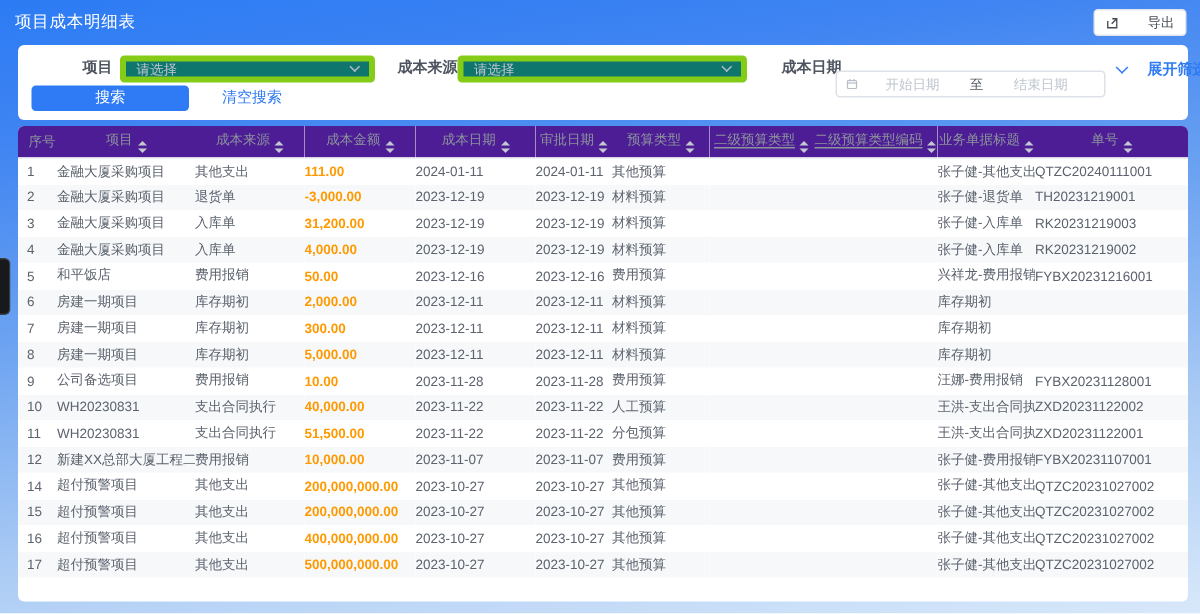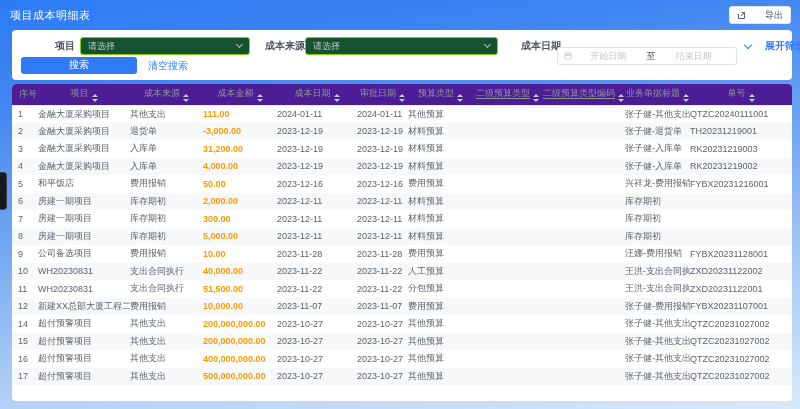--- a/index.html
+++ b/index.html
@@ -30,45 +30,45 @@
   
   .filter-card {
     position:absolute; left:12px; top:30px; width:780px; height:50px;
     background:#ffffff; border-radius:4px;
   }
   .flabel { position:absolute; top:7px; height:18px; line-height:18px; font-size:10px; color:#4e5560; font-weight:bold; }
   .lbl-project { left:43px; }
   .lbl-source  { left:253px; }
   .lbl-date    { left:509px; }
   .fselect {
-    position:absolute; top:7px; height:18px; border:1px solid #84cc16; border-radius:3px;
-    background:#14532d; display:flex; align-items:center; padding:0 7px; font-size:9px; color:#bfc6cf;
+    position:absolute; top:7px; height:18px; border:4px solid #84cc16; border-radius:3px;
+    background:#0f766e; display:flex; align-items:center; padding:0 7px; font-size:9px; color:#bfc6cf;
   }
   .sel-project { left:68px;  width:170px; }
   .sel-source  { left:293px; width:193px; }
   .fselect .ph { flex:1; }
   .chev { width:5px; height:5px; border-right:1px solid #b6bcc6; border-bottom:1px solid #b6bcc6; transform:rotate(45deg); margin-top:-3px; }
   .fdate {
     position:absolute; left:545px; top:7px; width:180px; height:18px;
     border:1px solid #dde1e8; border-radius:3px; background:#fff;
     display:flex; align-items:center; padding:0 6px; font-size:9px; color:#bfc6cf;margin-top:10px;
   }
   .fdate .dph { flex:1; text-align:center; }
   .fdate .to { color:#4e5560; padding:0 2px; }
   .expand-link {
     position:absolute; left:733px; top:9px; display:flex; align-items:center; gap:14px;
     color:#2f7bf5; font-size:10px; font-weight:bold; cursor:pointer; white-space:nowrap;
   }
   .expand-link .chev2 { width:6px; height:6px; border-right:1.5px solid #2f7bf5; border-bottom:1.5px solid #2f7bf5; transform:rotate(45deg); margin-top:-3px; }
 
   .search-btn {
-    position:absolute; left:9px; top:27px; width:116px; height:17px;
+    position:absolute; left:9px; top:27px; width:105px; height:17px;
     background:#2f7bf5; color:#fff; border:none; border-radius:3px;
     font-size:10px; line-height:17px; text-align:center; cursor:pointer;
-    font-family:Liberation Mono, monospace;
+    font-family:Liberation Serif, serif;
   }
   .clear-link { position:absolute; left:136px; top:27px; height:17px; line-height:17px; font-size:10px; color:#2f7bf5; cursor:pointer; }
 
   
   .table-card {
     position:absolute; left:12px; top:84px; width:780px; height:317px;
     background:#ffffff; border-radius:4px; overflow:hidden;
   }
   table { width:780px; table-layout:fixed; border-collapse:collapse; }
   th, td { text-align:left; white-space:nowrap; overflow:hidden; vertical-align:middle; font-weight:normal; }

